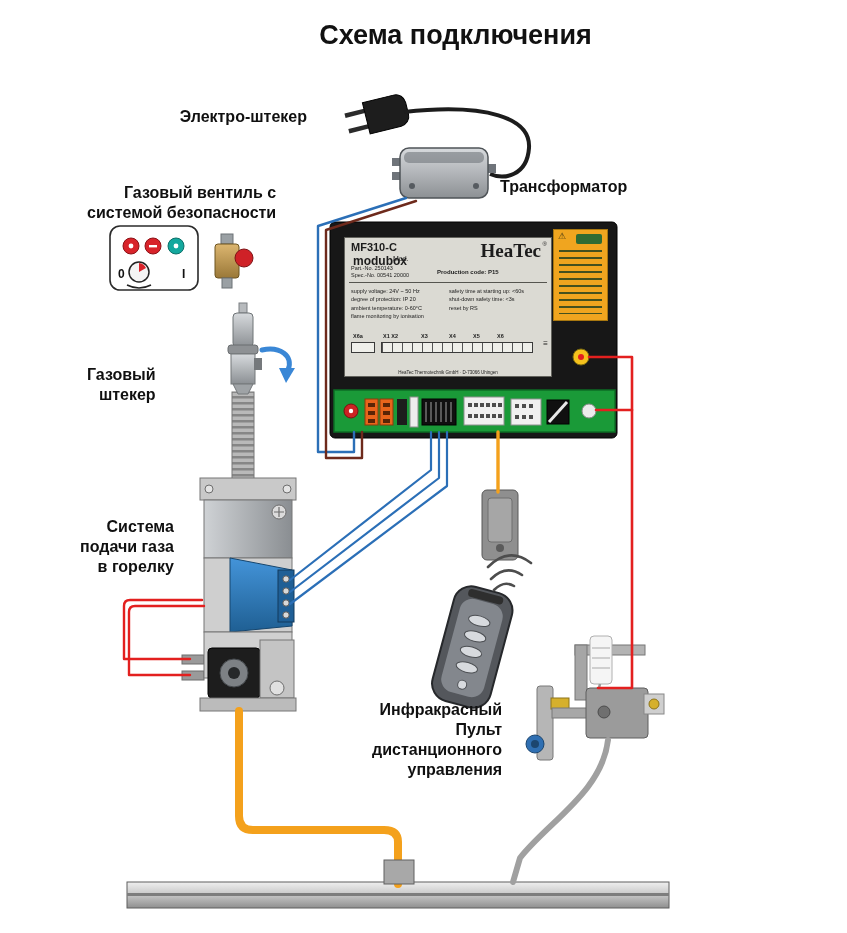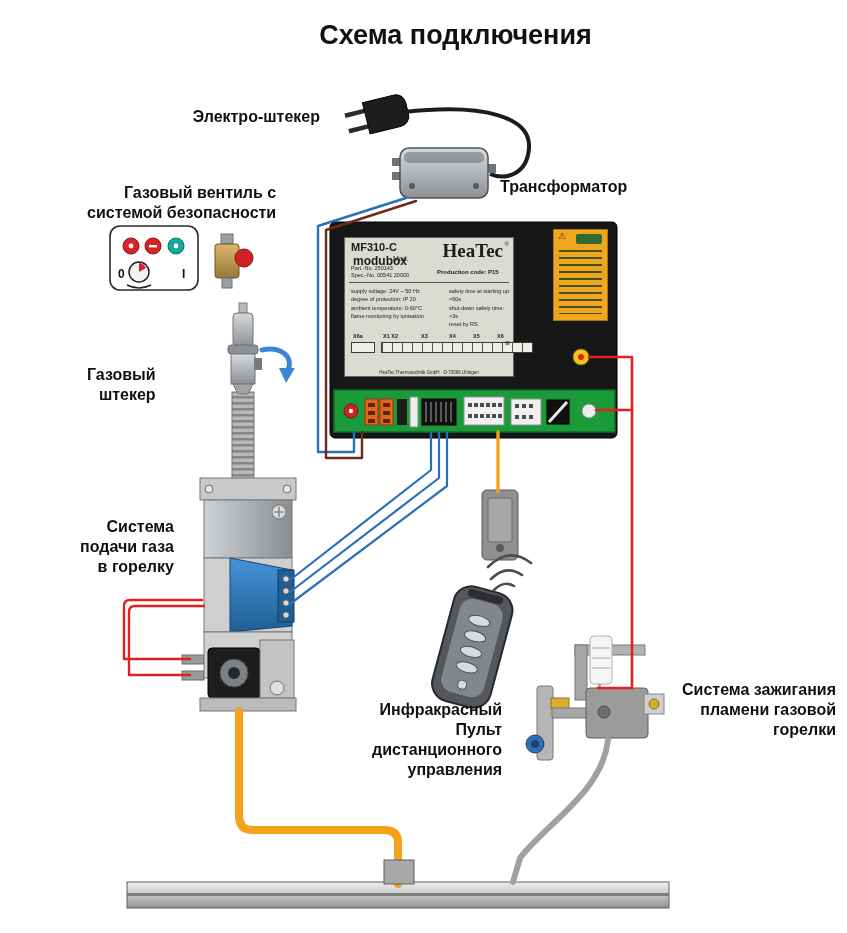--- a/index.html
+++ b/index.html
@@ -7,21 +7,21 @@
           font-family:"Liberation Sans",sans-serif;margin-left:32px;}
   .title{position:absolute;left:0;right:0;top:20px;text-align:center;
          font-size:27px;font-weight:bold;color:#111;}
   .lbl{position:absolute;font-weight:bold;font-size:16px;line-height:1.25;
        color:#101010;white-space:pre-line;text-align:right;}
   svg{position:absolute;left:0;top:0;z-index:1;}
   .overlay{z-index:2;}
   .lbl{z-index:3;}
   svg text{font-family:"Liberation Sans",sans-serif;}
   
-  .ctl-label{position:absolute;left:312px;top:237px;width:170px;height:140px;
+  .ctl-label{position:absolute;left:312px;top:237px;width:208px;height:140px;
              background:#dbdad3;border:1px solid #63635d;box-sizing:border-box;}
   .ctl-label span{position:absolute;color:#1c1c1c;white-space:pre-line;}
   .m-model{left:6px;top:3px;font-size:11px;font-weight:bold;}
   .m-series{left:8px;top:16px;font-size:12px;font-weight:bold;}
   .m-mod{left:48px;top:17px;font-size:7px;}
   .m-part{left:6px;top:27px;font-size:5.5px;}
   .m-spec{left:6px;top:34px;font-size:5.5px;}
   .m-prod{left:92px;top:31px;font-size:6px;font-weight:bold;}
   .m-brand{right:10px;top:2px;font-size:19px;font-weight:bold;
            font-family:"Liberation Serif",serif;color:#24312a;}
@@ -275,30 +275,27 @@
     <span class="m-ground">≡</span>
     <span class="m-footer">HeaTec Thermotechnik GmbH · D-73066 Uhingen</span>
   </div>
 
   <div class="sticker overlay">
     <span class="warn">⚠</span>
     <span class="chip"></span>
     <span class="stripes"></span>
   </div>
 
-  <div class="lbl" style="left:116px;top:107px;width:172px;">Электро-штекер</div>
+  <div class="lbl" style="left:103px;top:107px;width:172px;">Электро-штекер</div>
   <div class="lbl" style="left:55px;top:183px">Газовый вентиль с
 системой безопасности</div>
   <div class="lbl" style="left:468px;top:177px">Трансформатор</div>
   <div class="lbl" style="left:55px;top:365px">Газовый
 штекер</div>
   <div class="lbl" style="left:48px;top:517px">Система
 подачи газа
 в горелку</div>
   <div class="lbl" style="left:340px;top:700px">Инфракрасный
 Пульт
 дистанционного
 управления</div>
-  <div class="lbl" style="left:650px;top:680px">Система зажигания
-пламени газовой
-горелки</div>
 
 </div>
 
 </body></html>

